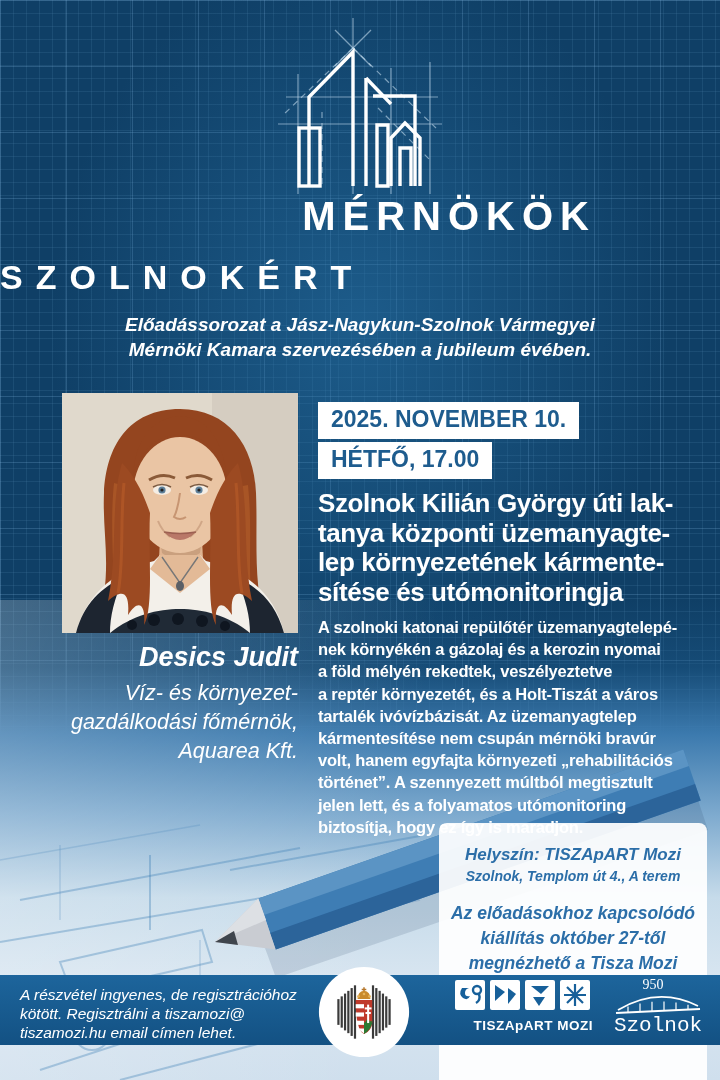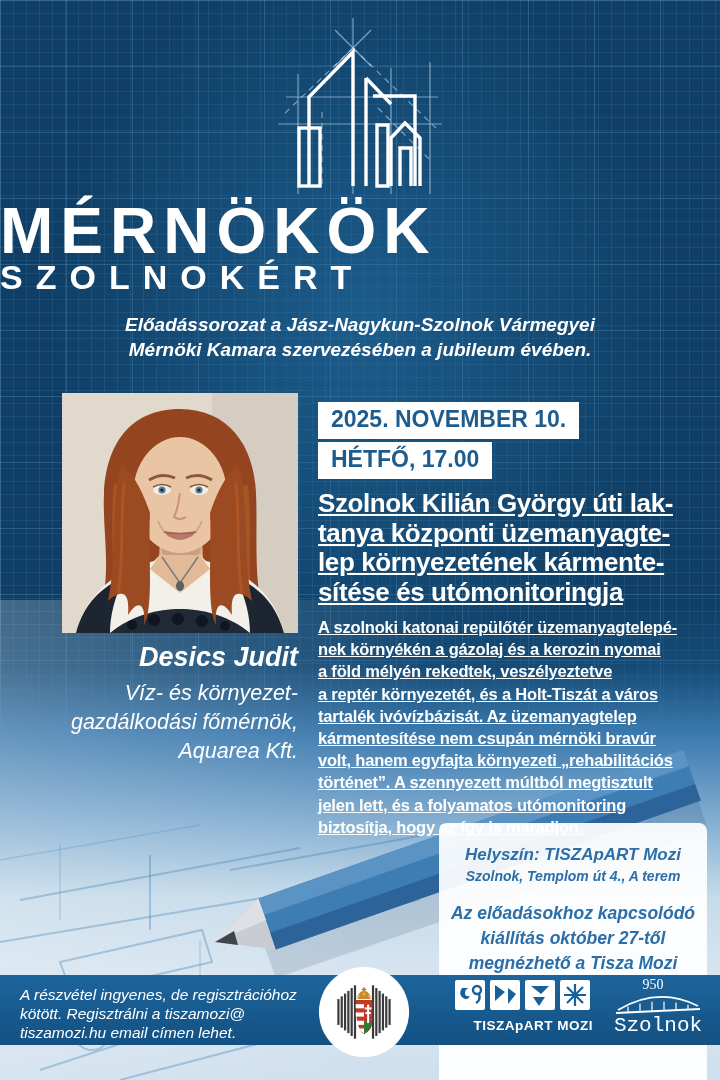--- a/index.html
+++ b/index.html
@@ -33,33 +33,33 @@
         rgba(18,74,118,0) 0%,
         rgba(30,90,138,0.45) 14%,
         #3c7aae 28%,
         #7fabcf 45%,
         #c6dbea 62%,
         #d9e6f1 80%,
         #cfdfed 100%);
   }
   .blueprint-logo,.pencil-svg{position:absolute;}
   .title-main{
-    position:absolute;left:0;top:194px;width:596px;text-align:left;
-    font-size:64px;font-weight:bold;letter-spacing:7px;color:#fff;
+    position:absolute;left:0;top:194px;width:596px;text-align:right;
+    font-size:40px;font-weight:bold;letter-spacing:7px;color:#fff;
   }
   .title-sub{
     position:absolute;left:0;top:258px;width:720px;
     font-size:34px;font-weight:bold;letter-spacing:13px;color:#fff;
   }
   .series{
     position:absolute;left:0;top:312px;width:720px;text-align:center;
     font-size:19px;font-weight:bold;font-style:italic;line-height:25px;color:#fff;
   }
   .photo-frame{position:absolute;left:62px;top:393px;width:236px;height:240px;overflow:hidden;}
-  .right-col{position:absolute;left:318px;top:402px;width:402px;text-decoration:underline;}
+  .right-col{position:absolute;left:318px;top:402px;width:402px;}
   .badge{
     display:table;background:#fff;color:#1e5c8e;font-weight:bold;
     font-size:23px;padding:4px 13px 6px 13px;margin-bottom:3px;white-space:nowrap;
   }
   .event-title{margin-top:10px;font-size:26px;font-weight:bold;line-height:29.5px;letter-spacing:-0.4px;}
   .event-title div{white-space:nowrap;}
   .event-desc{margin-top:9px;font-size:16.5px;font-weight:bold;line-height:22.2px;letter-spacing:-0.2px;}
   .event-desc div{white-space:nowrap;}
   .speaker{position:absolute;left:0px;top:642px;width:298px;text-align:right;}
   .speaker .name{font-size:27px;font-weight:bold;font-style:italic;padding-left:22px;}

